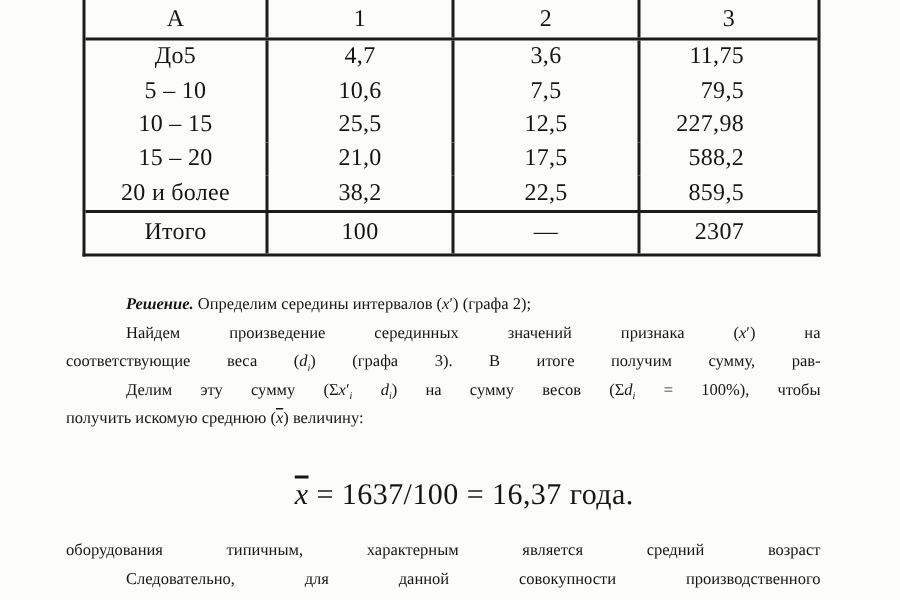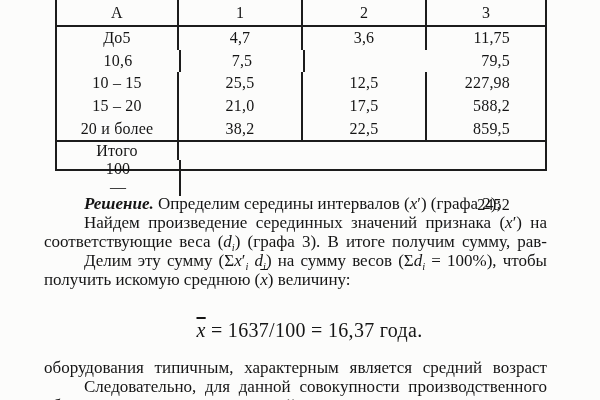--- a/index.html
+++ b/index.html
@@ -12,34 +12,34 @@
   
   .stat-table {
     position:absolute; left:55px; top:0; width:492px;
     border-left:2px solid #1c1c1c; border-right:2px solid #1c1c1c;
     border-bottom:2px solid #1c1c1c;
     box-sizing:border-box; background:transparent;
     font-size:16px;
   }
   .trow {display:flex; align-items:stretch; height:22.6px;}
   .trow.head {height:25px; border-bottom:2px solid #1c1c1c;}
-  .trow.total {height:27px; border-top:2px solid #1c1c1c;flex-direction:column;}
+  .trow.total {height:27px; border-top:2px solid #1c1c1c;}
   .cell {
     display:flex; align-items:center; justify-content:center;
     box-sizing:border-box; letter-spacing:0.2px;
   }
   .c0 {width:122px; border-right:2px solid #1c1c1c;}
   .c1 {width:124px; border-right:2px solid #1c1c1c;}
   .c2 {width:124px; border-right:2px solid #1c1c1c;}
   .c3 {flex:1;}
-  .trow:not(.head) .c3 {justify-content:flex-end; padding-right:35px;}
+  .trow:not(.head) .c3 {justify-content:flex-end; padding-right:49px;}
   
   .tblock {
     position:absolute; left:44px; width:503px;
-    font-size:17px; line-height:19px;
+    font-size:11px; line-height:19px;
   }
   .solution {top:194px;}
   .conclusion {top:358px;}
   .line {white-space:normal;}
   .indent {text-indent:40px;}
   .jl {text-align:justify; text-align-last:justify;}
   sub {font-size:0.62em; line-height:0;}
   i {font-style:italic;}
   .ov {font-style:italic; text-decoration:overline;}
   .formula {
@@ -61,20 +61,21 @@
       <div class="cell c3">3</div>
     </div>
 
     <div class="trow">
       <div class="cell c0">До5</div>
       <div class="cell c1">4,7</div>
       <div class="cell c2">3,6</div>
       <div class="cell c3">11,75</div>
     </div>
     <div class="trow">
+      <div class="cell c0">5 – 10</div>
       <div class="cell c1">10,6</div>
       <div class="cell c2">7,5</div>
       <div class="cell c3">79,5</div>
     </div>
     <div class="trow">
       <div class="cell c0">10 – 15</div>
       <div class="cell c1">25,5</div>
       <div class="cell c2">12,5</div>
       <div class="cell c3">227,98</div>
     </div>
@@ -88,21 +89,21 @@
       <div class="cell c0">20 и более</div>
       <div class="cell c1">38,2</div>
       <div class="cell c2">22,5</div>
       <div class="cell c3">859,5</div>
     </div>
 
     <div class="trow total">
       <div class="cell c0">Итого</div>
       <div class="cell c1">100</div>
       <div class="cell c2">—</div>
-      <div class="cell c3">2452</div>
+      <div class="cell c3">2307</div>
     </div>
   </div>
 
   <div class="tblock solution">
     <div class="line indent"><b><i>Решение.</i></b> Определим середины интервалов (<i>x</i>′) (графа 2);</div>
     <div class="line indent jl">Найдем произведение серединных значений признака (<i>x</i>′) на</div>
     <div class="line jl">соответствующие веса (<i>d<sub>i</sub></i>) (графа 3). В итоге получим сумму, рав-</div>
     <div class="line indent jl">Делим эту сумму (Σ<i>x</i>′<sub><i>i</i></sub> <i>d<sub>i</sub></i>) на сумму весов (Σ<i>d<sub>i</sub></i> = 100%), чтобы</div>
     <div class="line">получить искомую среднюю (<span class="ov">x</span>) величину:</div>
   </div>

